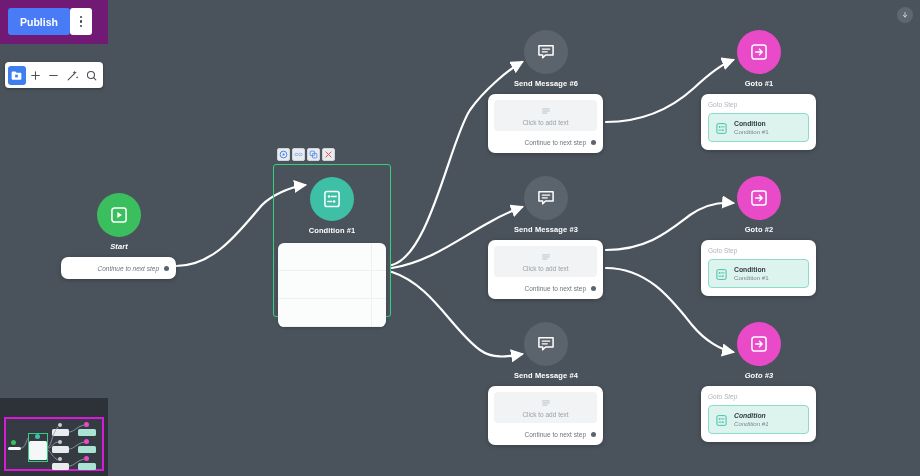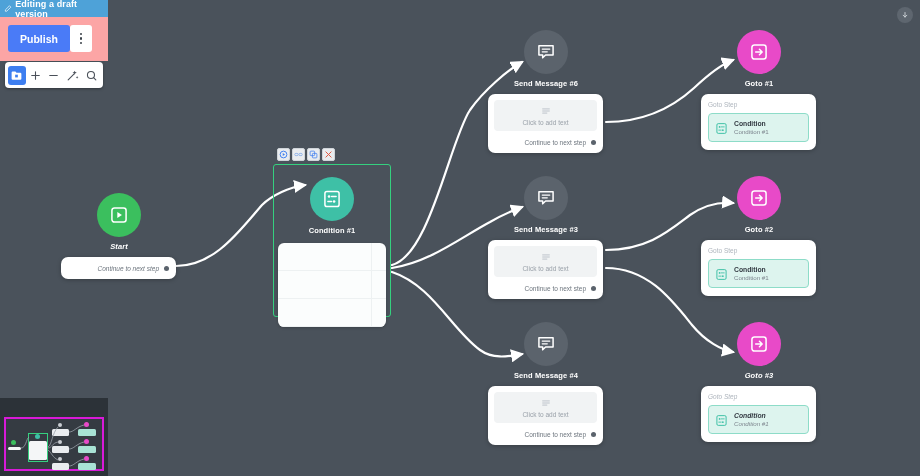--- a/index.html
+++ b/index.html
@@ -21,21 +21,21 @@
   
   .tl-panel { position: absolute; left: 0; top: 0; width: 108px; z-index: 40; }
   .draft-bar {
     height: 17px; background: #4ea2d8; color: #ffffff;
     font-size: 9px; font-weight: bold;
     display: flex; align-items: center; gap: 3px;
     padding: 0 4px; letter-spacing: .1px;
   }
   .draft-bar svg { display:block; }
   .pub-box {
-    background: #fca5a5; padding: 8px 8px 9px 8px;
+    background: #701a75; padding: 8px 8px 9px 8px;
     display: flex; align-items: flex-start; 
   }
   .publish-btn {
     background: #4a7bf7; color:#fff; border: none; border-radius: 3px;
     height: 27px; width: 62px; font-size: 10.5px; font-weight: bold;
     font-family: "Liberation Sans", sans-serif; cursor: pointer;
   }
   .kebab-btn {
     background: #ffffff; border: none; border-radius: 3px;
     height: 27px; width: 22px; cursor: pointer;
@@ -395,26 +395,20 @@
         </span>
         <span>
           <div class="gb-t1">Condition</div>
           <div class="gb-t2">Condition #1</div>
         </span>
       </div>
     </div>
   </div>
 
   <div class="tl-panel">
-    <div class="draft-bar">
-      <svg width="9" height="9" viewBox="0 0 24 24">
-        <path d="M4 20 h4 L20 8 l-4 -4 L4 16 z" fill="none" stroke="#ffffff" stroke-width="2" stroke-linejoin="round"></path>
-      </svg>
-      <span>Editing a draft version</span>
-    </div>
     <div class="pub-box">
       <button class="publish-btn">Publish</button>
       <button class="kebab-btn">
         <i></i>
         <i></i>
         <i></i>
       </button>
     </div>
   </div>
 

